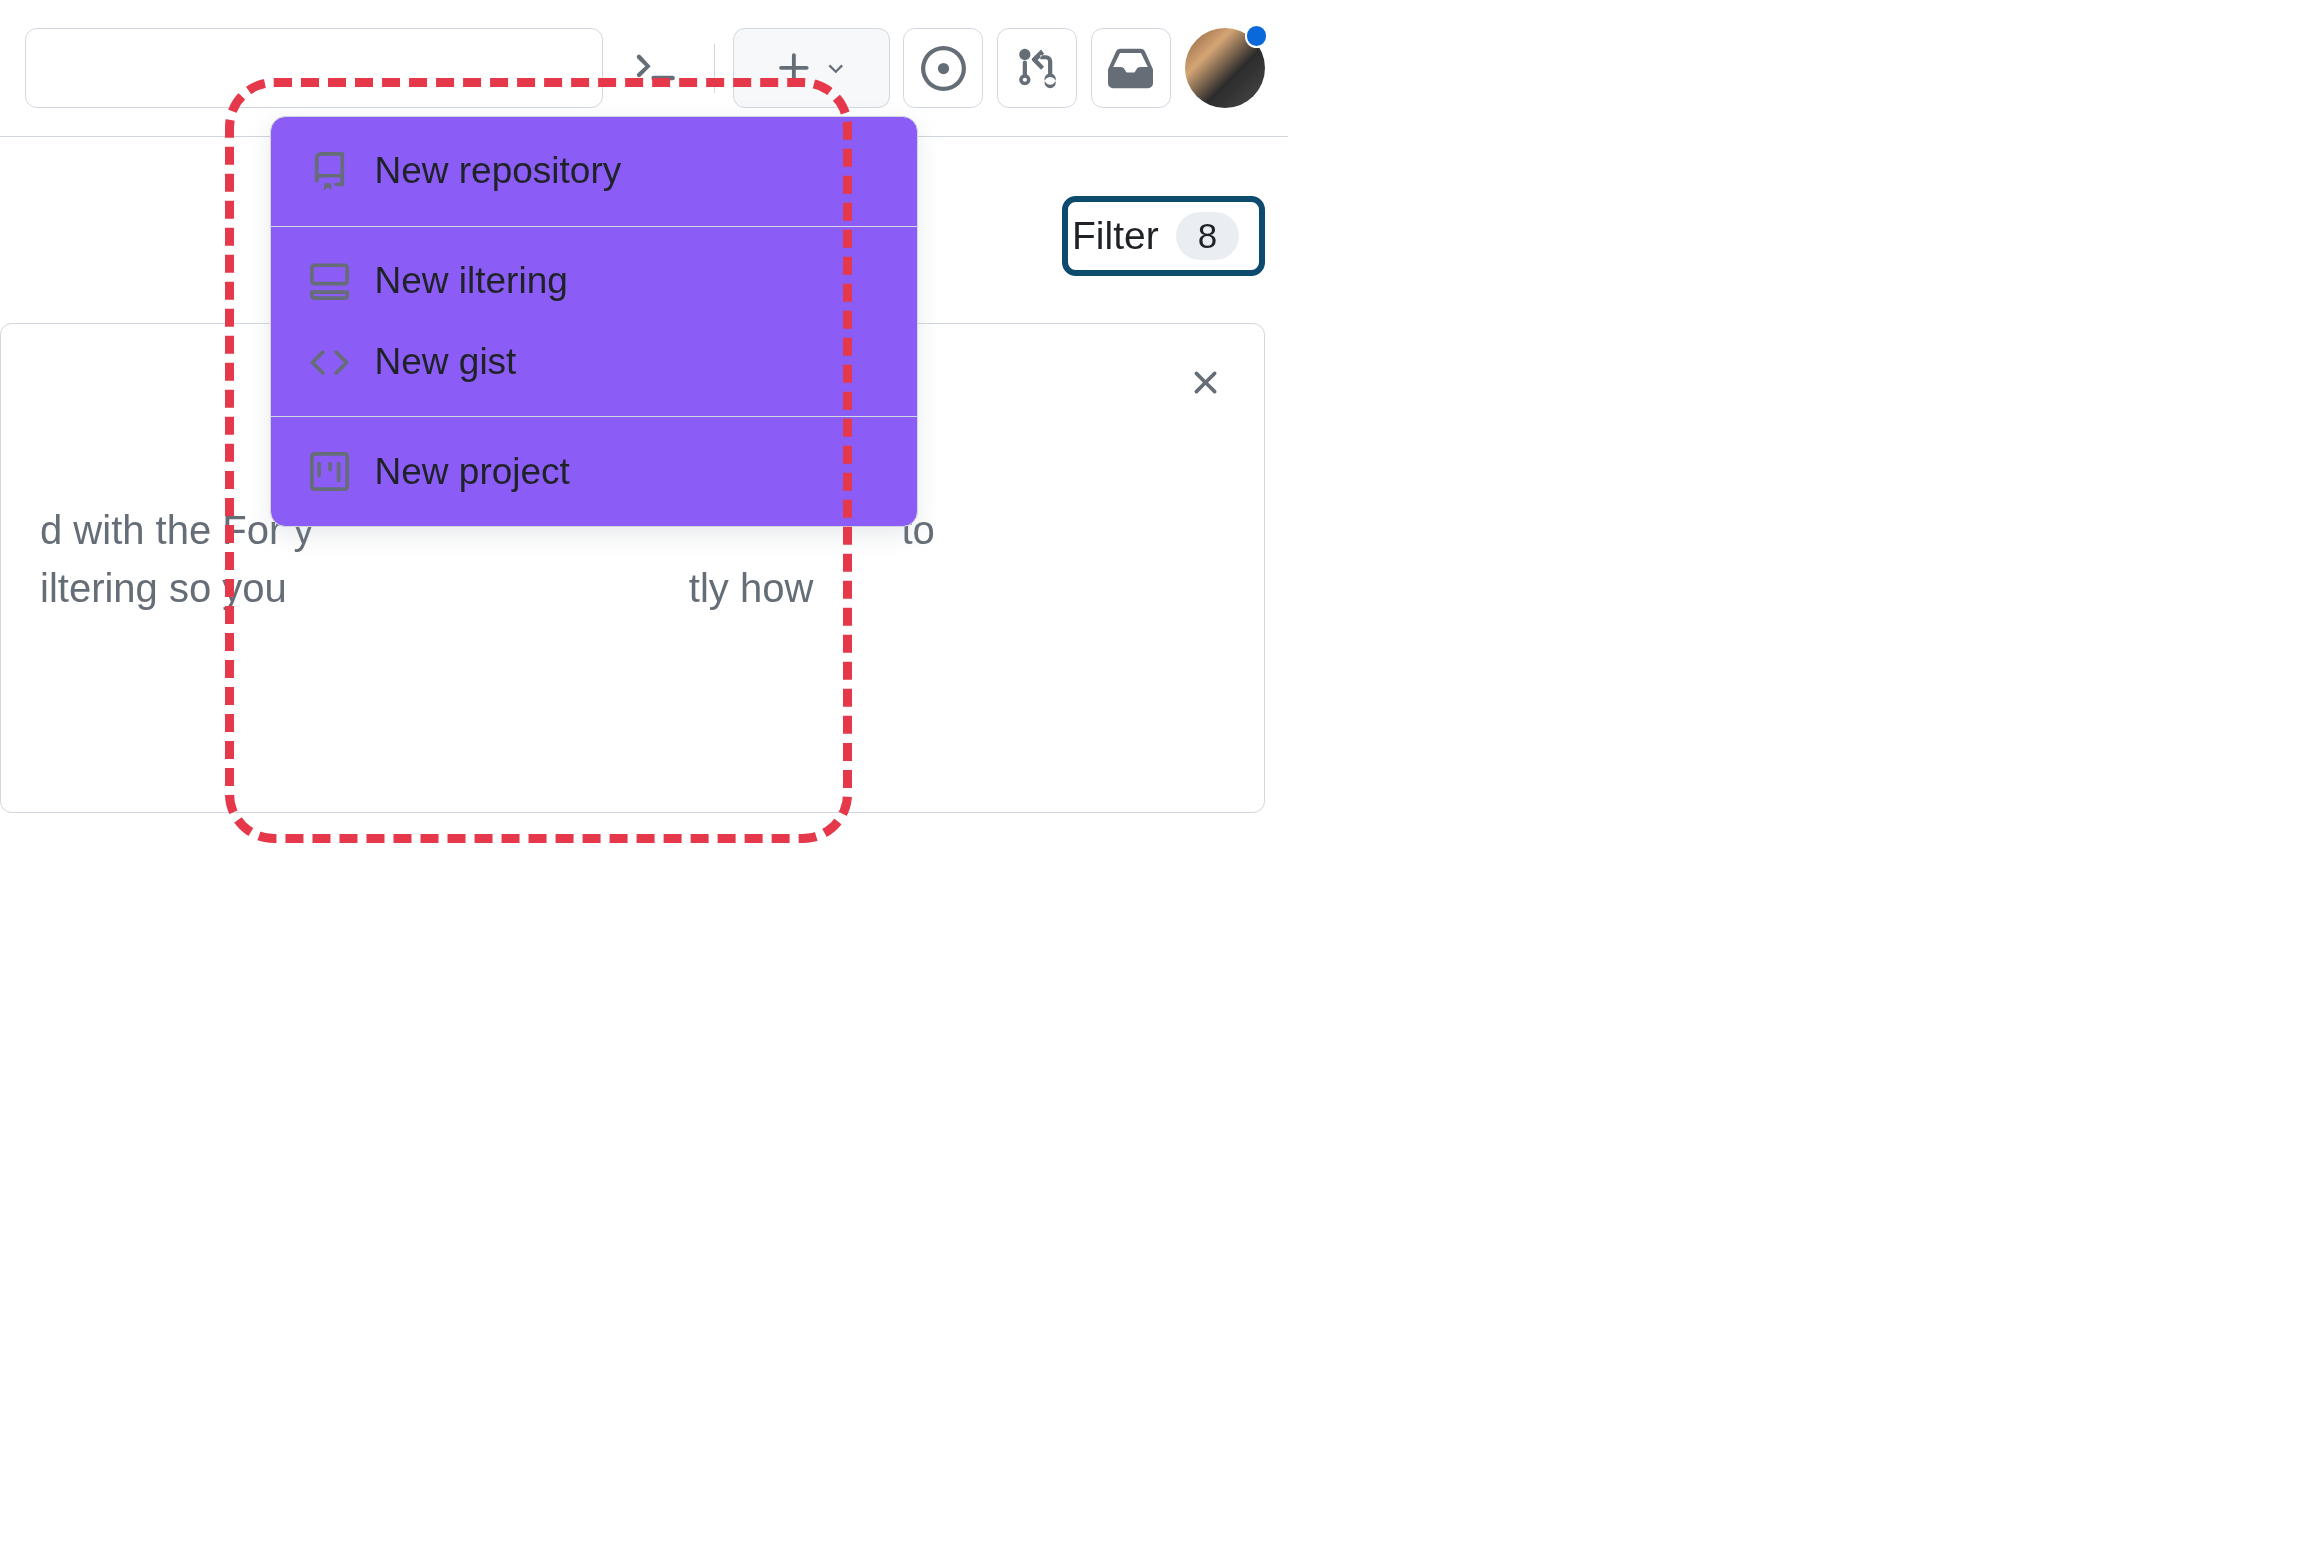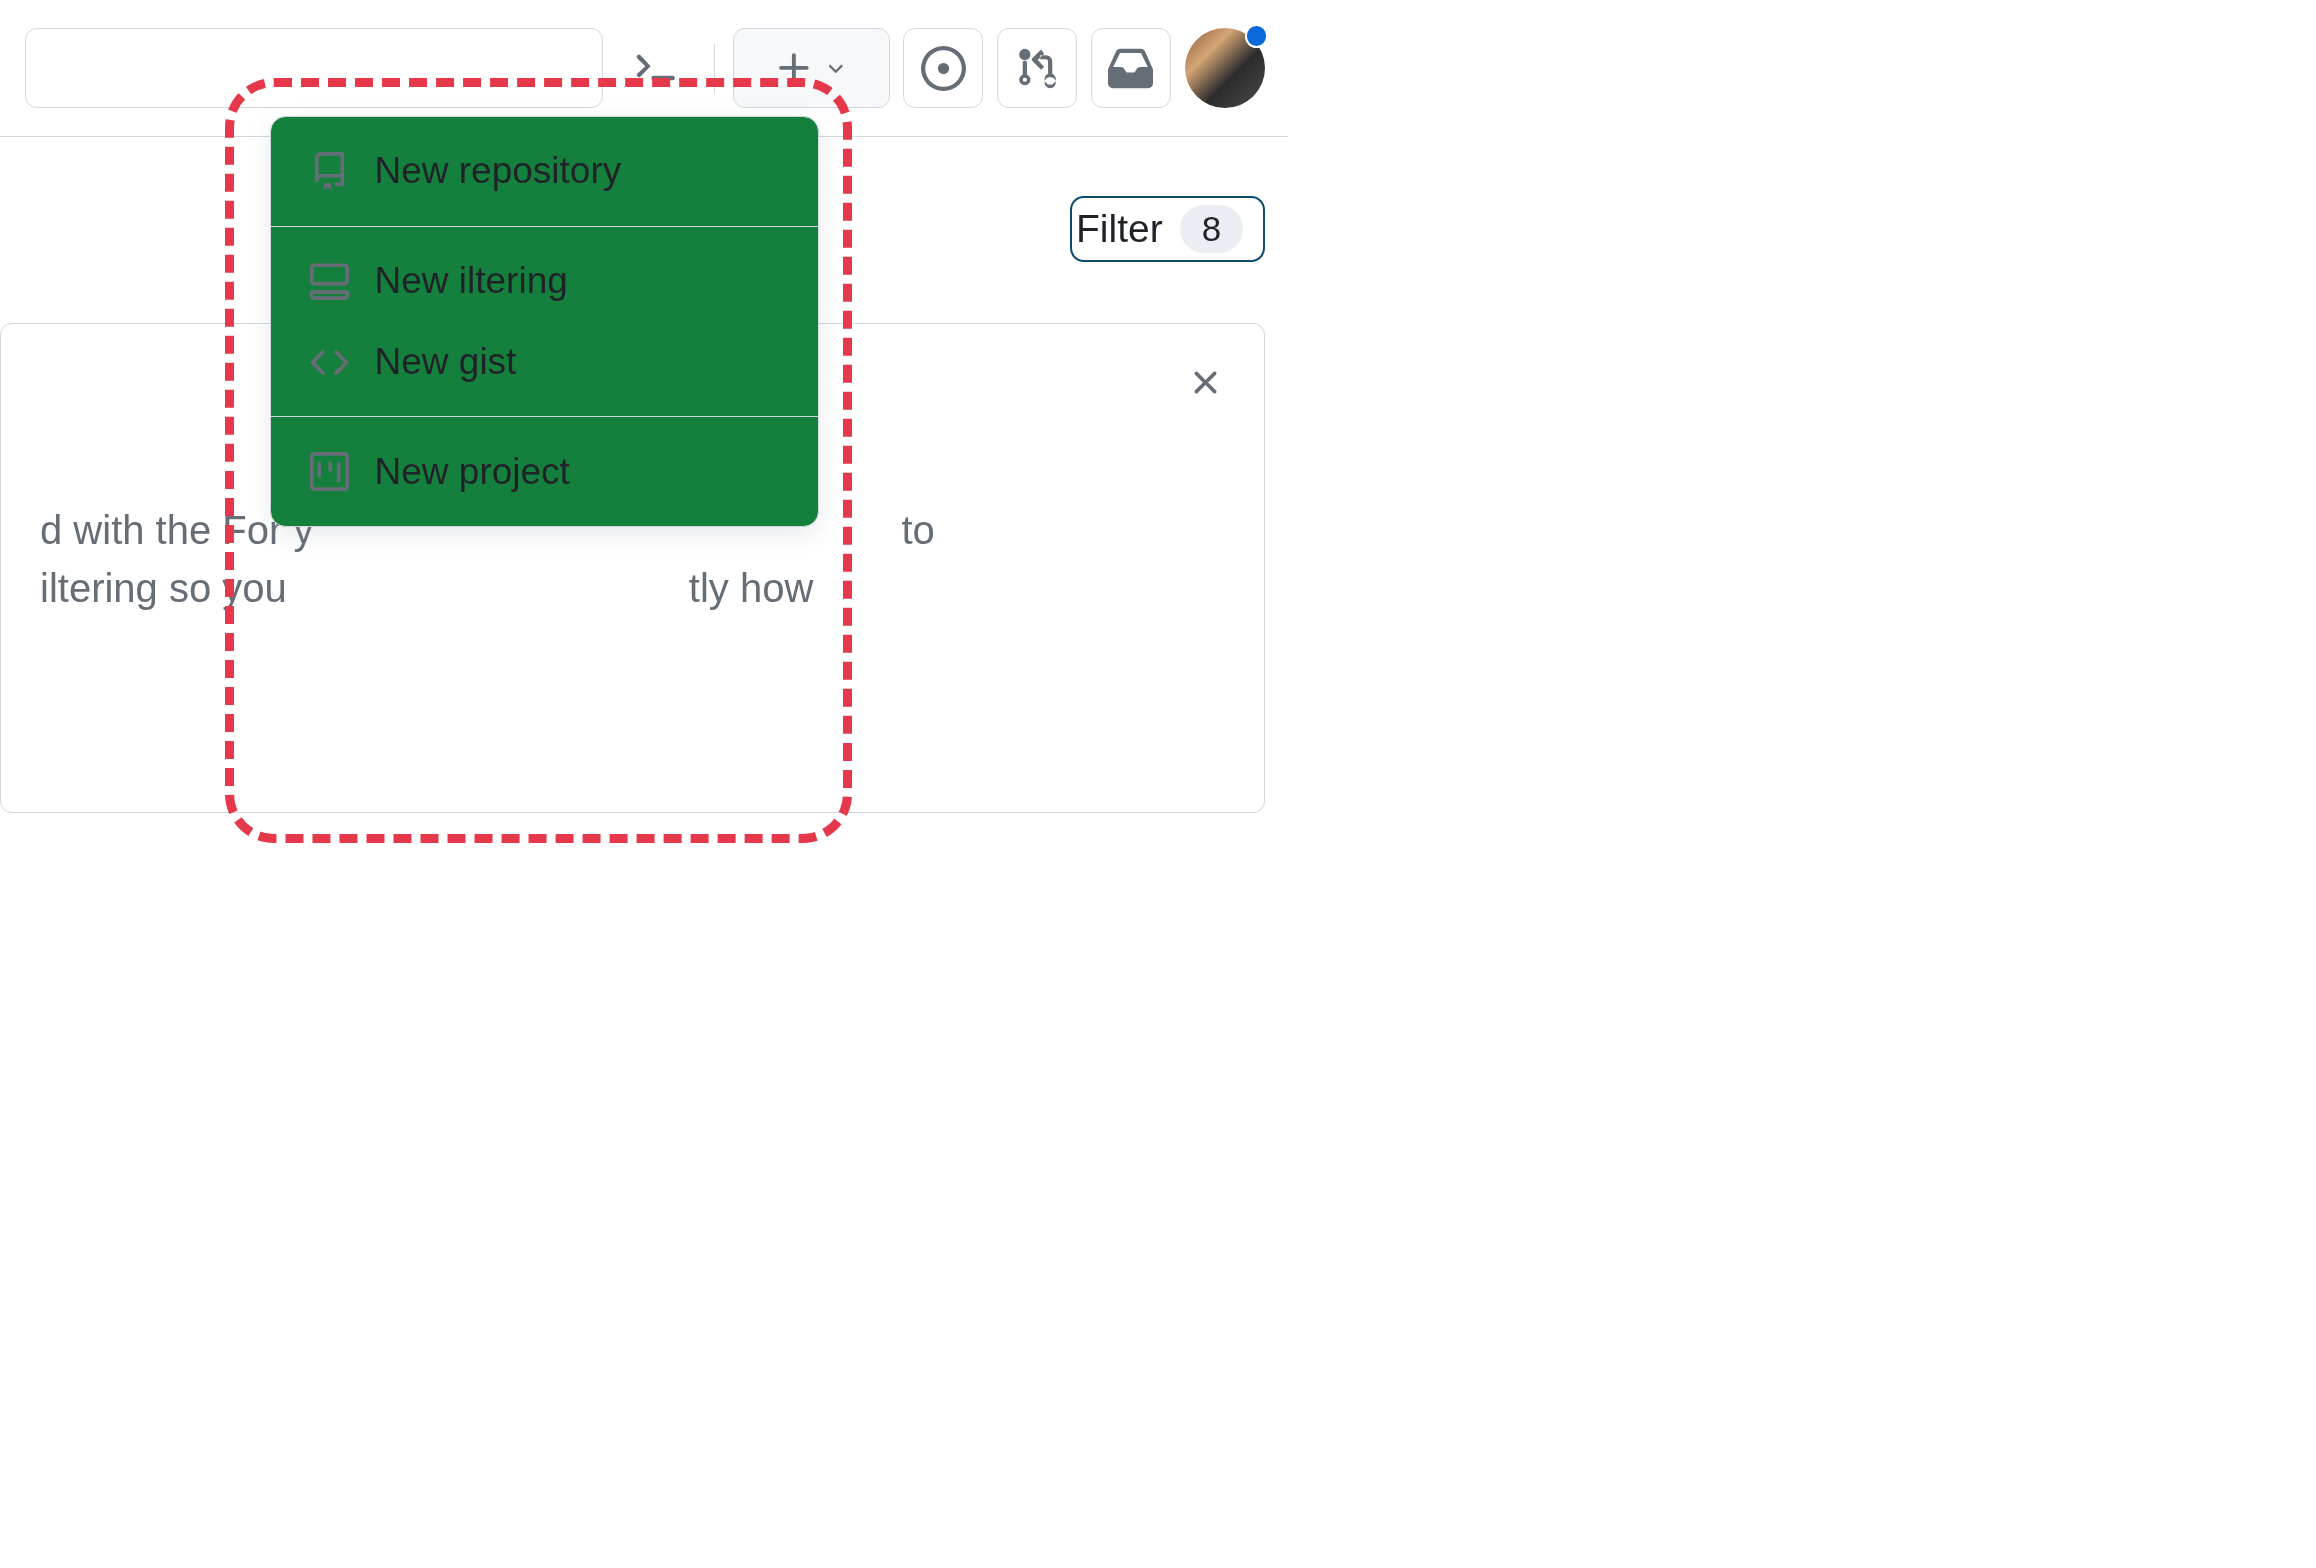--- a/index.html
+++ b/index.html
@@ -81,22 +81,22 @@
       border: 2.9px solid #ffffff;
     }
     .content {
       padding: 49px 0 0 0;
       position: relative;
     }
     .filter-pill {
       position: absolute;
       right: 23.5px;
       top: 59px;
-      height: 66px;
-      border: 2px solid #0c4a6e;
+      height: 80px;
+      border: 6px solid #0c4a6e;
       border-radius: 13.7px;
       display: flex;
       align-items: center;
       padding: 0 19.6px 0 3.9px;
       gap: 17.6px;
       background: #ffffff;
       color: #1f2328;
       font-size: 39px;
     }
     .badge {
@@ -130,22 +130,22 @@
     .card-text {
       font-size: 40px;
       color: #656d76;
       line-height: 1.45;
       margin-top: 118px;
     }
     .dropdown {
       position: absolute;
       top: 116px;
       left: 270px;
-      width: 549px;
-      background: #15803d;
+      width: 648px;
+      background: #8b5cf6;
       border: 1px solid #d0d7de;
       border-radius: 15.7px;
       box-shadow: 0 7.8px 23.5px rgba(140,149,159,0.2);
       z-index: 100;
       overflow: hidden;
     }
     .dropdown-section {
       padding: 13.7px 0;
     }
     .dropdown-section + .dropdown-section {

